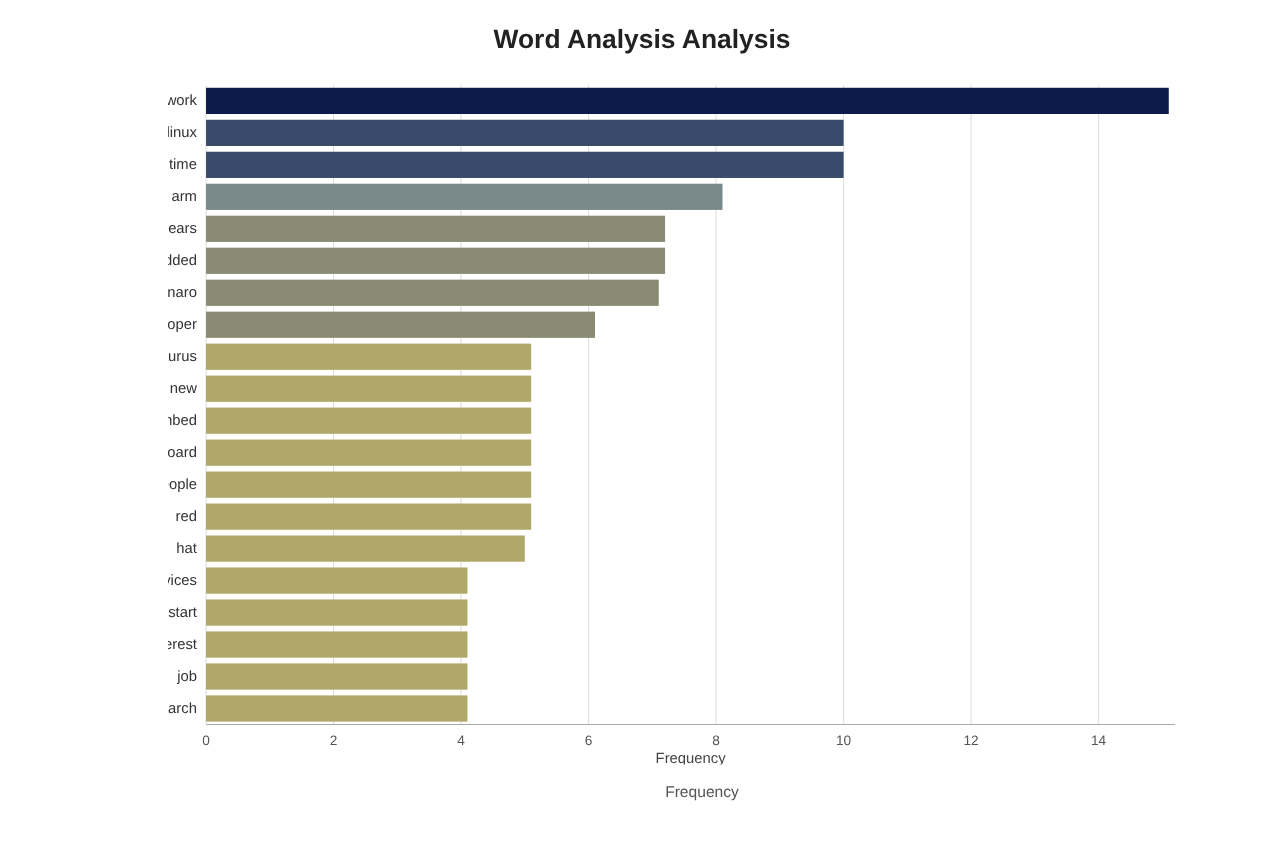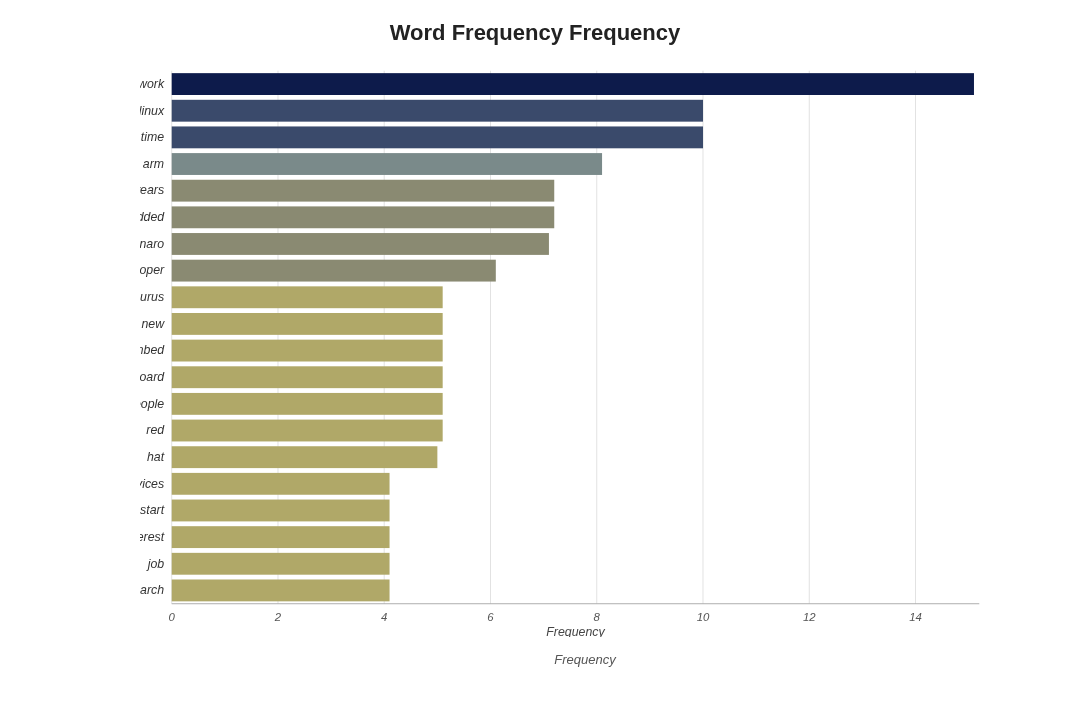--- a/index.html
+++ b/index.html
@@ -25,23 +25,23 @@
       font-weight: bold;
       color: #222;
       margin-bottom: 20px;
       margin-left: -100px;
     }
   </style>
 </head>
 <body>
 
 <div class="chart-container">
-  <div class="chart-title">Word Frequency Frequency</div>
+  <div class="chart-title">Word Analysis Analysis</div>
 
-  <div style="position: relative; width: 100%; height: calc(100% - 50px); font-style: italic;">
+  <div style="position: relative; width: 100%; height: calc(100% - 50px);">
     <svg id="main-svg" style="width:100%; height:100%;" viewBox="0 0 890 601" preserveAspectRatio="xMidYMid meet">
     <g transform="translate(10,5)">
           <line x1="0" y1="0" x2="0" y2="561" stroke="#e0e0e0" stroke-width="1"></line>
           <line x1="111.84210526315789" y1="0" x2="111.84210526315789" y2="561" stroke="#e0e0e0" stroke-width="1"></line>
           <line x1="223.68421052631578" y1="0" x2="223.68421052631578" y2="561" stroke="#e0e0e0" stroke-width="1"></line>
           <line x1="335.5263157894737" y1="0" x2="335.5263157894737" y2="561" stroke="#e0e0e0" stroke-width="1"></line>
           <line x1="447.36842105263156" y1="0" x2="447.36842105263156" y2="561" stroke="#e0e0e0" stroke-width="1"></line>
           <line x1="559.2105263157895" y1="0" x2="559.2105263157895" y2="561" stroke="#e0e0e0" stroke-width="1"></line>
           <line x1="671.0526315789474" y1="0" x2="671.0526315789474" y2="561" stroke="#e0e0e0" stroke-width="1"></line>
           <line x1="782.8947368421053" y1="0" x2="782.8947368421053" y2="561" stroke="#e0e0e0" stroke-width="1"></line>

